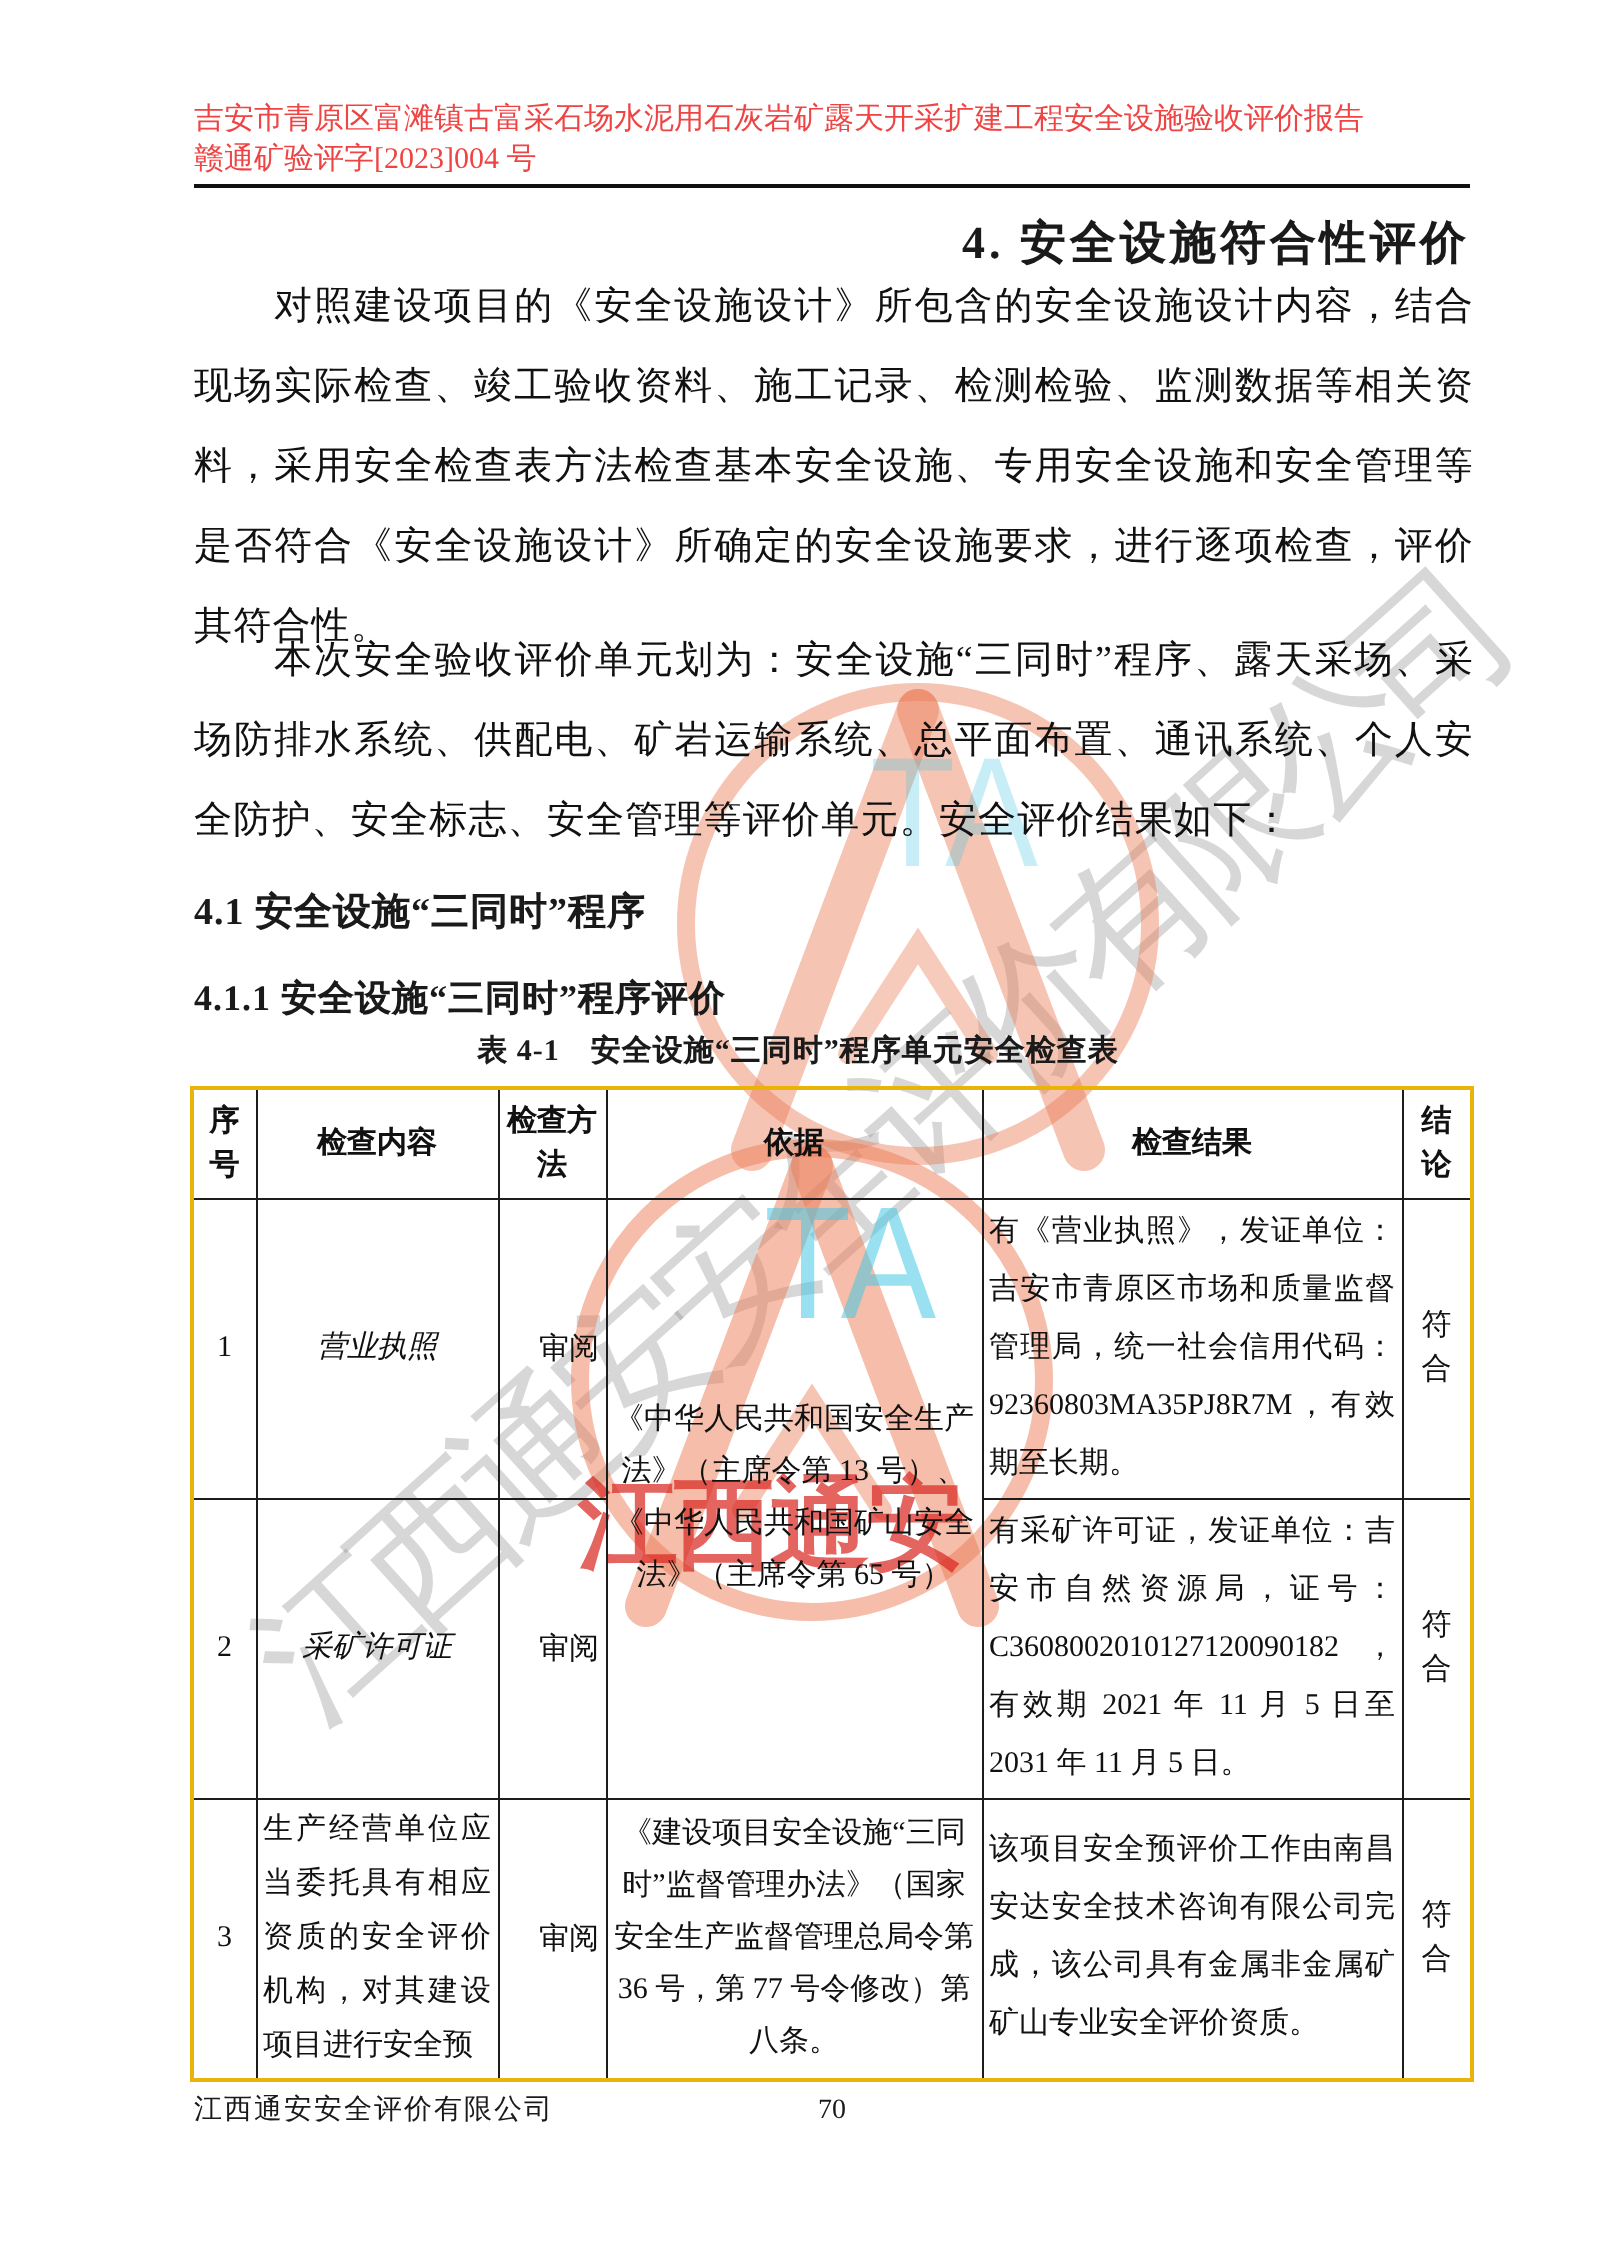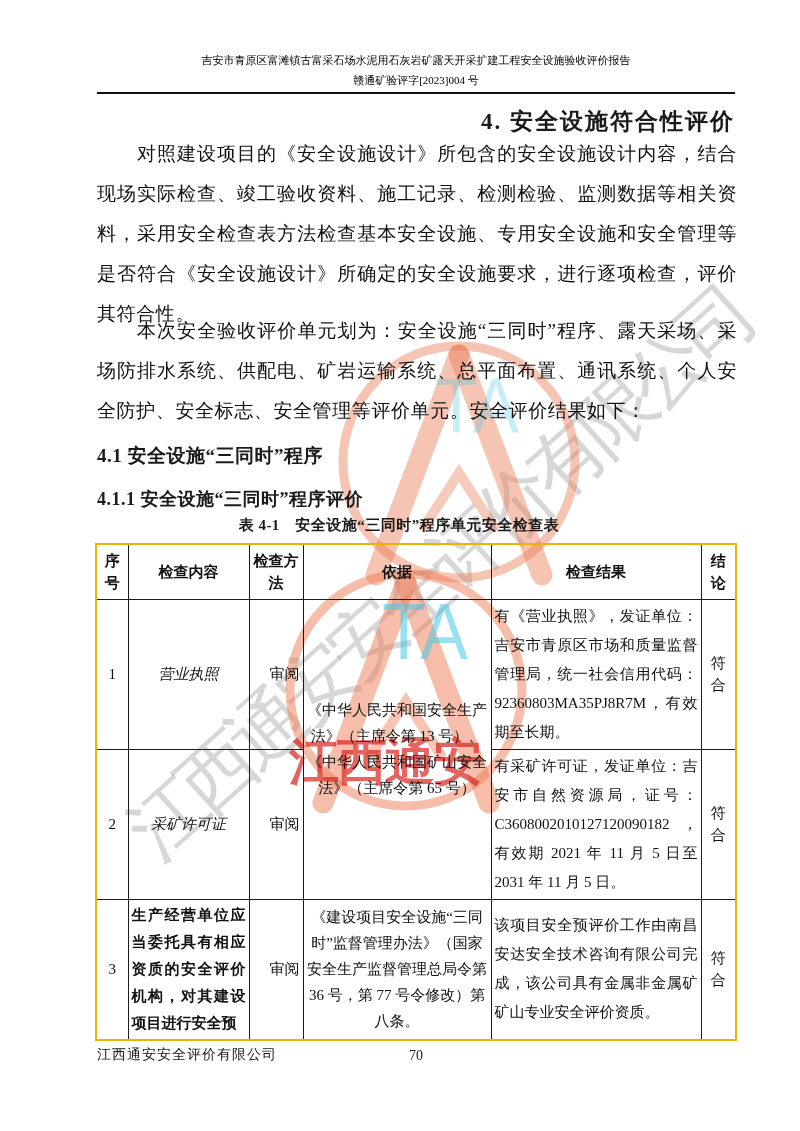--- a/index.html
+++ b/index.html
@@ -24,22 +24,22 @@
   .stamp-a{left:332px;top:335px;}
   .stamp-b{left:279px;top:563px;}
   .stamp-red-text{
     position:absolute;left:289px;top:722px;width:250px;
     font-family:"Liberation Sans","DejaVu Sans",sans-serif;
     font-size:50px;font-weight:700;letter-spacing:-2px;line-height:80px;
     color:rgba(218,40,34,0.72);white-space:nowrap;
   }
 
   
-  .doc-header{position:absolute;left:97px;top:50px;width:638px;text-align:center;
-    font-size:11px;line-height:20px;color:#000000;}
+  .doc-header{position:absolute;left:97px;top:50px;width:638px;
+    font-size:15px;line-height:20px;color:#ef4444;}
   .head-rule{position:absolute;left:97px;top:92px;width:638px;height:2px;background:#111;}
 
   .doc-title{position:absolute;left:97px;top:106px;width:638px;text-align:right;
     font-size:23px;font-weight:700;letter-spacing:2px;}
 
   .para{position:absolute;left:97px;width:640px;font-size:19px;line-height:40px;
     letter-spacing:0.6px;text-align:justify;text-indent:40px;color:#111;}
   .para1{top:134px;}
   .para2{top:311px;}
 
@@ -54,21 +54,21 @@
   table.check th,table.check td{border:1.5px solid #1c1c1c;padding:2px 3px;
     vertical-align:middle;overflow:hidden;}
   table.check{border:2px solid #eab308;}
   table.check th{font-weight:700;text-align:center;line-height:22px;font-size:15px;}
   tr.hrow{height:55px;}
   tr.r1{height:131px;}
   tr.r2{height:133px;}
   tr.r3{height:136px;}
   td.c-num{text-align:center;}
   td.c-content{text-align:center;line-height:27px;padding:2px 7px;font-style:italic;}
-  td.c-content-just{text-align:justify;line-height:27px;padding:4px 8px;font-weight:bold;}
+  td.c-content-just{text-align:justify;line-height:27px;padding:4px 8px;}
   td.c-method{text-align:right;margin-left:43px;}
   td.c-basis{text-align:center;line-height:26px;padding:2px 6px;}
   td.c-result{text-align:justify;line-height:29px;padding:4px 6px;}
   td.c-concl{text-align:center;line-height:22px;padding:0;}
 
   
   .footer-company{position:absolute;left:97px;top:1046px;font-size:14px;letter-spacing:1px;}
   .footer-page{position:absolute;left:0;top:1048px;width:800px;text-align:center;font-size:14px;padding-left:16px;}
 </style>
 </head>

